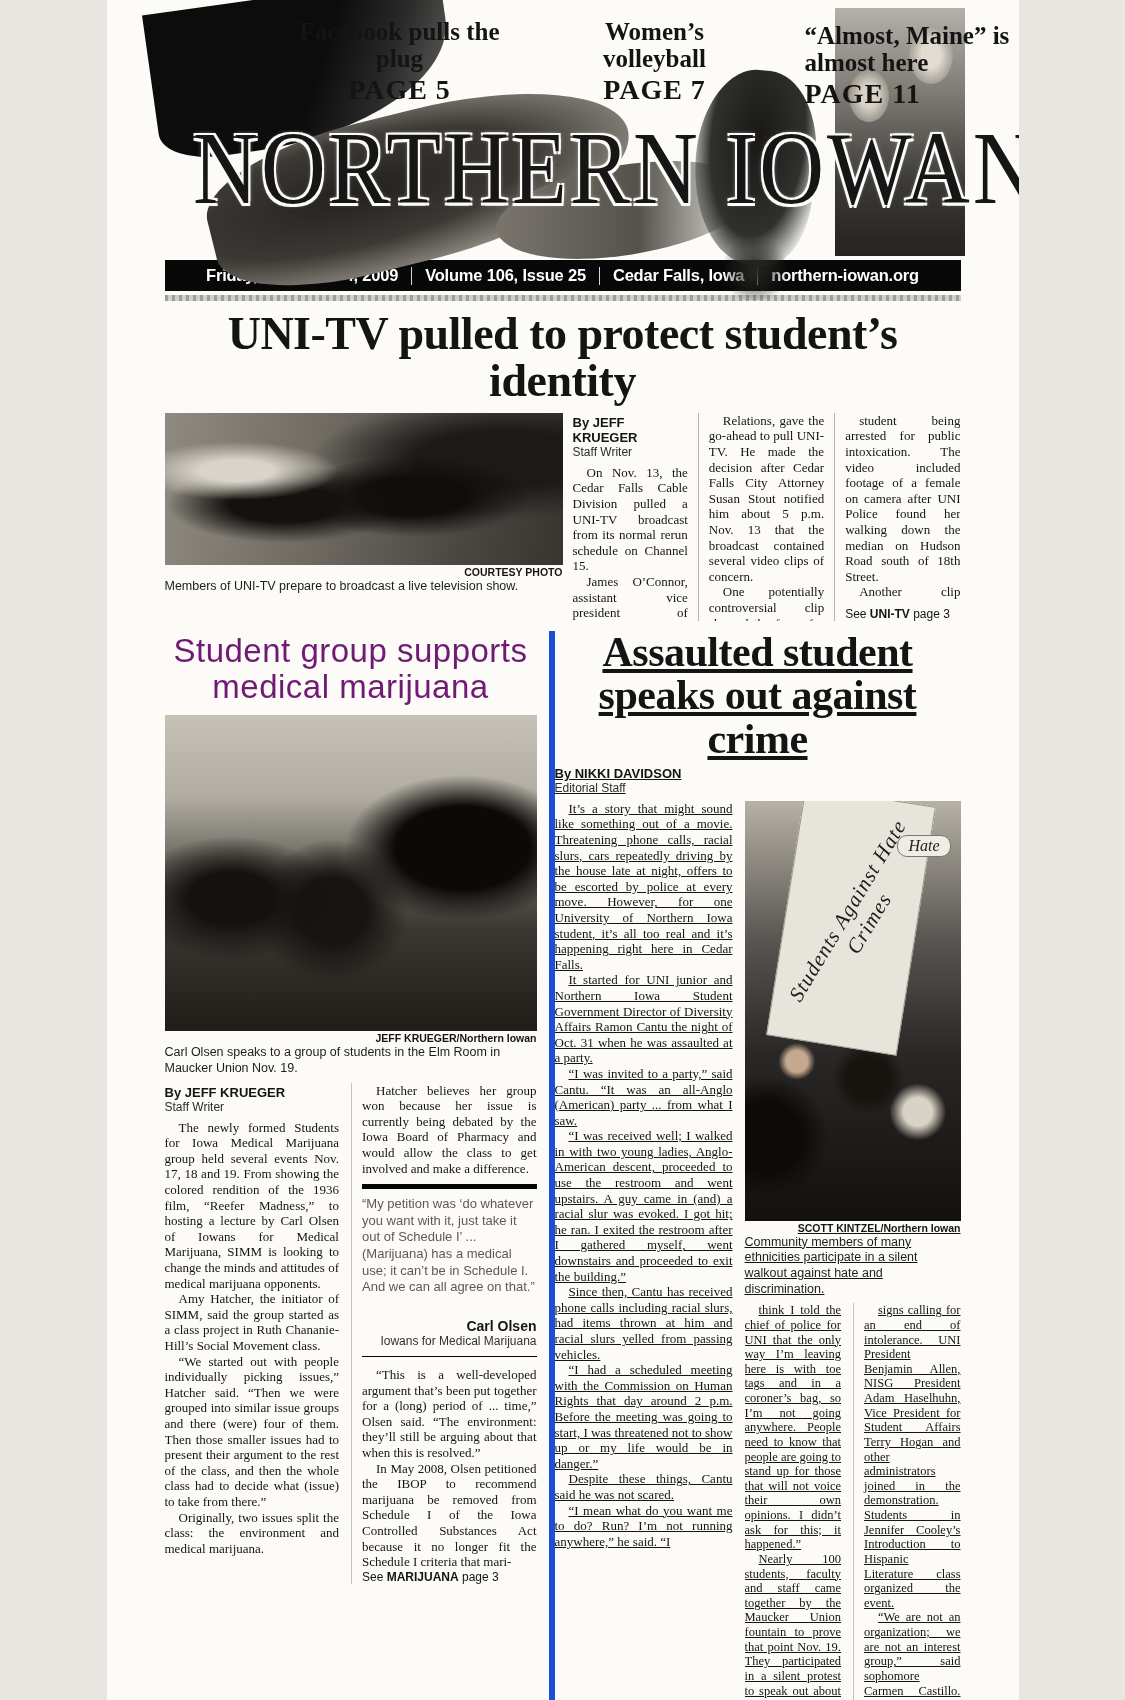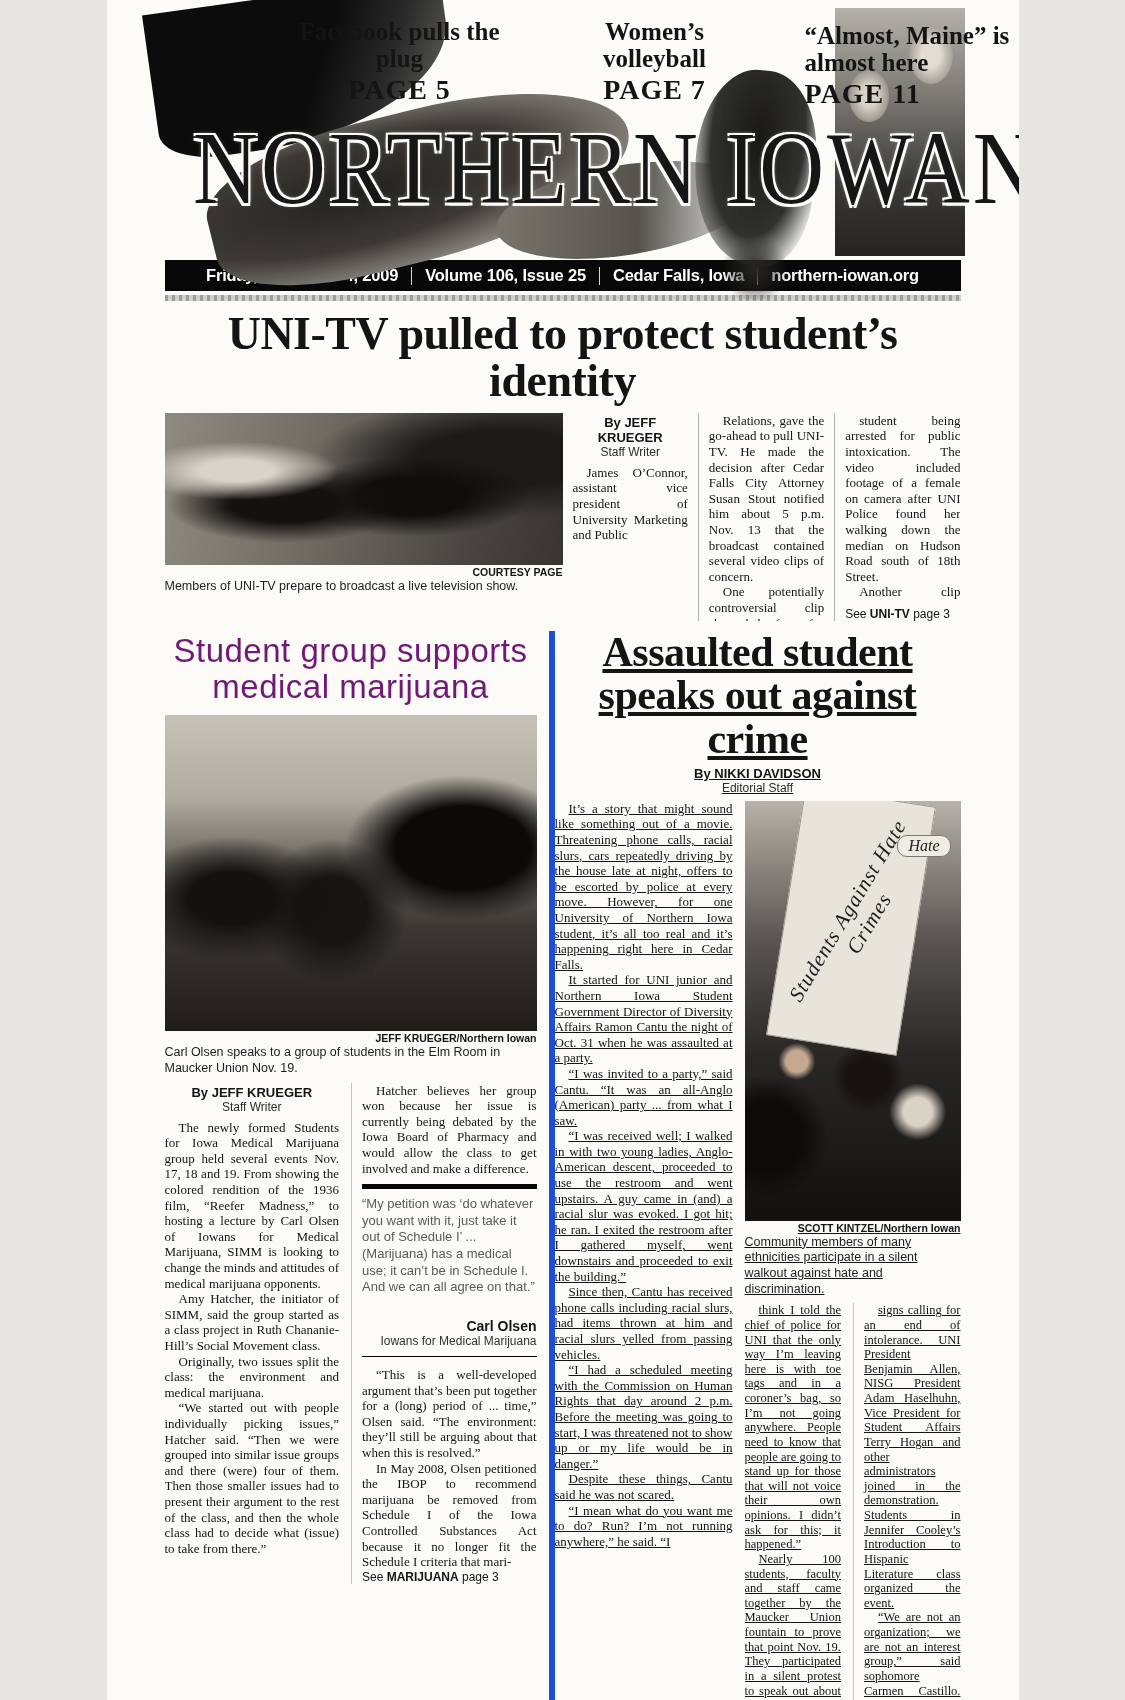--- a/index.html
+++ b/index.html
@@ -26,21 +26,21 @@
              font-family:"Liberation Serif","DejaVu Serif",serif;font-weight:400;font-size:88px;letter-spacing:3px;
              transform:scale(1.02,1.18);transform-origin:left center;color:#161616;
              text-shadow:-2px -2px 0 #fcfbf7,2px -2px 0 #fcfbf7,-2px 2px 0 #fcfbf7,2px 2px 0 #fcfbf7,0 0 5px rgba(252,251,247,.9);}
   
   .datebar{margin:0 58px;height:31px;background:#080808;color:#fff;display:flex;align-items:center;justify-content:center;gap:13px;
            font-family:"Liberation Sans","DejaVu Sans",sans-serif;font-weight:700;font-size:16.5px;letter-spacing:-.2px;}
   .vsep{width:1px;height:18px;background:#d8d8d8;}
   .scanrule{margin:4px 58px 0;height:6px;background:repeating-linear-gradient(90deg,#8f8d89 0 3px,#cac8c2 3px 7px);opacity:.85;}
   
   .head-1{margin:10px 58px 2px;font-size:46px;font-weight:700;letter-spacing:-.5px;text-align:center;line-height:1.02;}
-  .byline{text-align:center;font-family:"Liberation Sans","DejaVu Sans",sans-serif;margin:2px 0 6px;}
+  .byline{font-family:"Liberation Sans","DejaVu Sans",sans-serif;margin:2px 0 6px;}
   .byline .by{font-weight:700;font-size:13px;display:block;}
   .byline .role{font-size:12px;display:block;color:#2b2b2b;}
   
   .photo{position:relative;overflow:hidden;}
   .credit{text-align:right;font-family:"Liberation Sans","DejaVu Sans",sans-serif;font-weight:700;font-size:10.5px;margin-top:1px;}
   .caption{font-family:"Liberation Sans","DejaVu Sans",sans-serif;font-size:12.5px;line-height:1.25;color:#1d1d1d;margin-top:1px;}
   .art p{margin:0;font-size:13px;line-height:1.2;text-align:justify;text-indent:14px;}
   .jump{font-family:"Liberation Sans","DejaVu Sans",sans-serif;font-size:12px;margin-top:4px;}
   .jump b{font-weight:700;}
   
@@ -131,29 +131,30 @@
     <span>Cedar Falls, Iowa</span>
     <span class="vsep"></span>
     <span>northern-iowan.org</span>
   </div>
   <div class="scanrule"></div>
 
   <h2 class="head-1">UNI-TV pulled to protect student’s identity</h2>
   <section class="unitv art">
     <div class="unitv-photo-wrap">
       <div class="photo unitv-ph"></div>
-      <div class="credit">COURTESY PAGE</div>
+      <div class="credit">COURTESY PHOTO</div>
       <div class="caption">Members of UNI-TV prepare to broadcast a live television show.</div>
     </div>
     <div class="ucol">
       <div class="byline">
         <span class="by">By JEFF KRUEGER</span>
         <span class="role">Staff Writer</span>
       </div>
       <div class="paras">
+        <p>On Nov. 13, the Cedar Falls Cable Division pulled a UNI-TV broadcast from its normal rerun schedule on Channel 15.</p>
         <p>James O’Connor, assistant vice president of University Marketing and Public</p>
       </div>
     </div>
     <div class="ucol">
       <div class="paras">
         <p>Relations, gave the go-ahead to pull UNI-TV. He made the decision after Cedar Falls City Attorney Susan Stout notified him about 5 p.m. Nov. 13 that the broadcast contained several video clips of concern.</p>
         <p>One potentially controversial clip showed the face of a University of Northern Iowa</p>
       </div>
     </div>
     <div class="ucol">
@@ -173,22 +174,22 @@
       <div class="credit">JEFF KRUEGER/Northern Iowan</div>
       <div class="caption">Carl Olsen speaks to a group of students in the Elm Room in Maucker Union Nov. 19.</div>
       <div class="mj-cols">
         <div class="mj-col">
           <div class="byline">
             <span class="by">By JEFF KRUEGER</span>
             <span class="role">Staff Writer</span>
           </div>
           <p>The newly formed Students for Iowa Medical Marijuana group held several events Nov. 17, 18 and 19. From showing the colored rendition of the 1936 film, “Reefer Madness,” to hosting a lecture by Carl Olsen of Iowans for Medical Marijuana, SIMM is looking to change the minds and attitudes of medical marijuana opponents.</p>
           <p>Amy Hatcher, the initiator of SIMM, said the group started as a class project in Ruth Chananie-Hill’s Social Movement class.</p>
+          <p>“We started out with people individually picking issues,” Hatcher said. “Then we were grouped into similar issue groups and there (were) four of them. Then those smaller issues had to present their argument to the rest of the class, and then the whole class had to decide what (issue) to take from there.”</p>
           <p>Originally, two issues split the class: the environment and medical marijuana.</p>
-          <p>“We started out with people individually picking issues,” Hatcher said. “Then we were grouped into similar issue groups and there (were) four of them. Then those smaller issues had to present their argument to the rest of the class, and then the whole class had to decide what (issue) to take from there.”</p>
         </div>
         <div class="mj-col mj-col2">
           <p>Hatcher believes her group won because her issue is currently being debated by the Iowa Board of Pharmacy and would allow the class to get involved and make a difference.</p>
           <div class="pq">
             <div class="pq-top"></div>
             <div class="pq-text">“My petition was ‘do whatever you want with it, just take it out of Schedule I’ ... (Marijuana) has a medical use; it can’t be in Schedule I. And we can all agree on that.”</div>
             <div class="pq-attr">Carl Olsen</div>
             <div class="pq-org">Iowans for Medical Marijuana</div>
             <div class="pq-bot"></div>
           </div>

